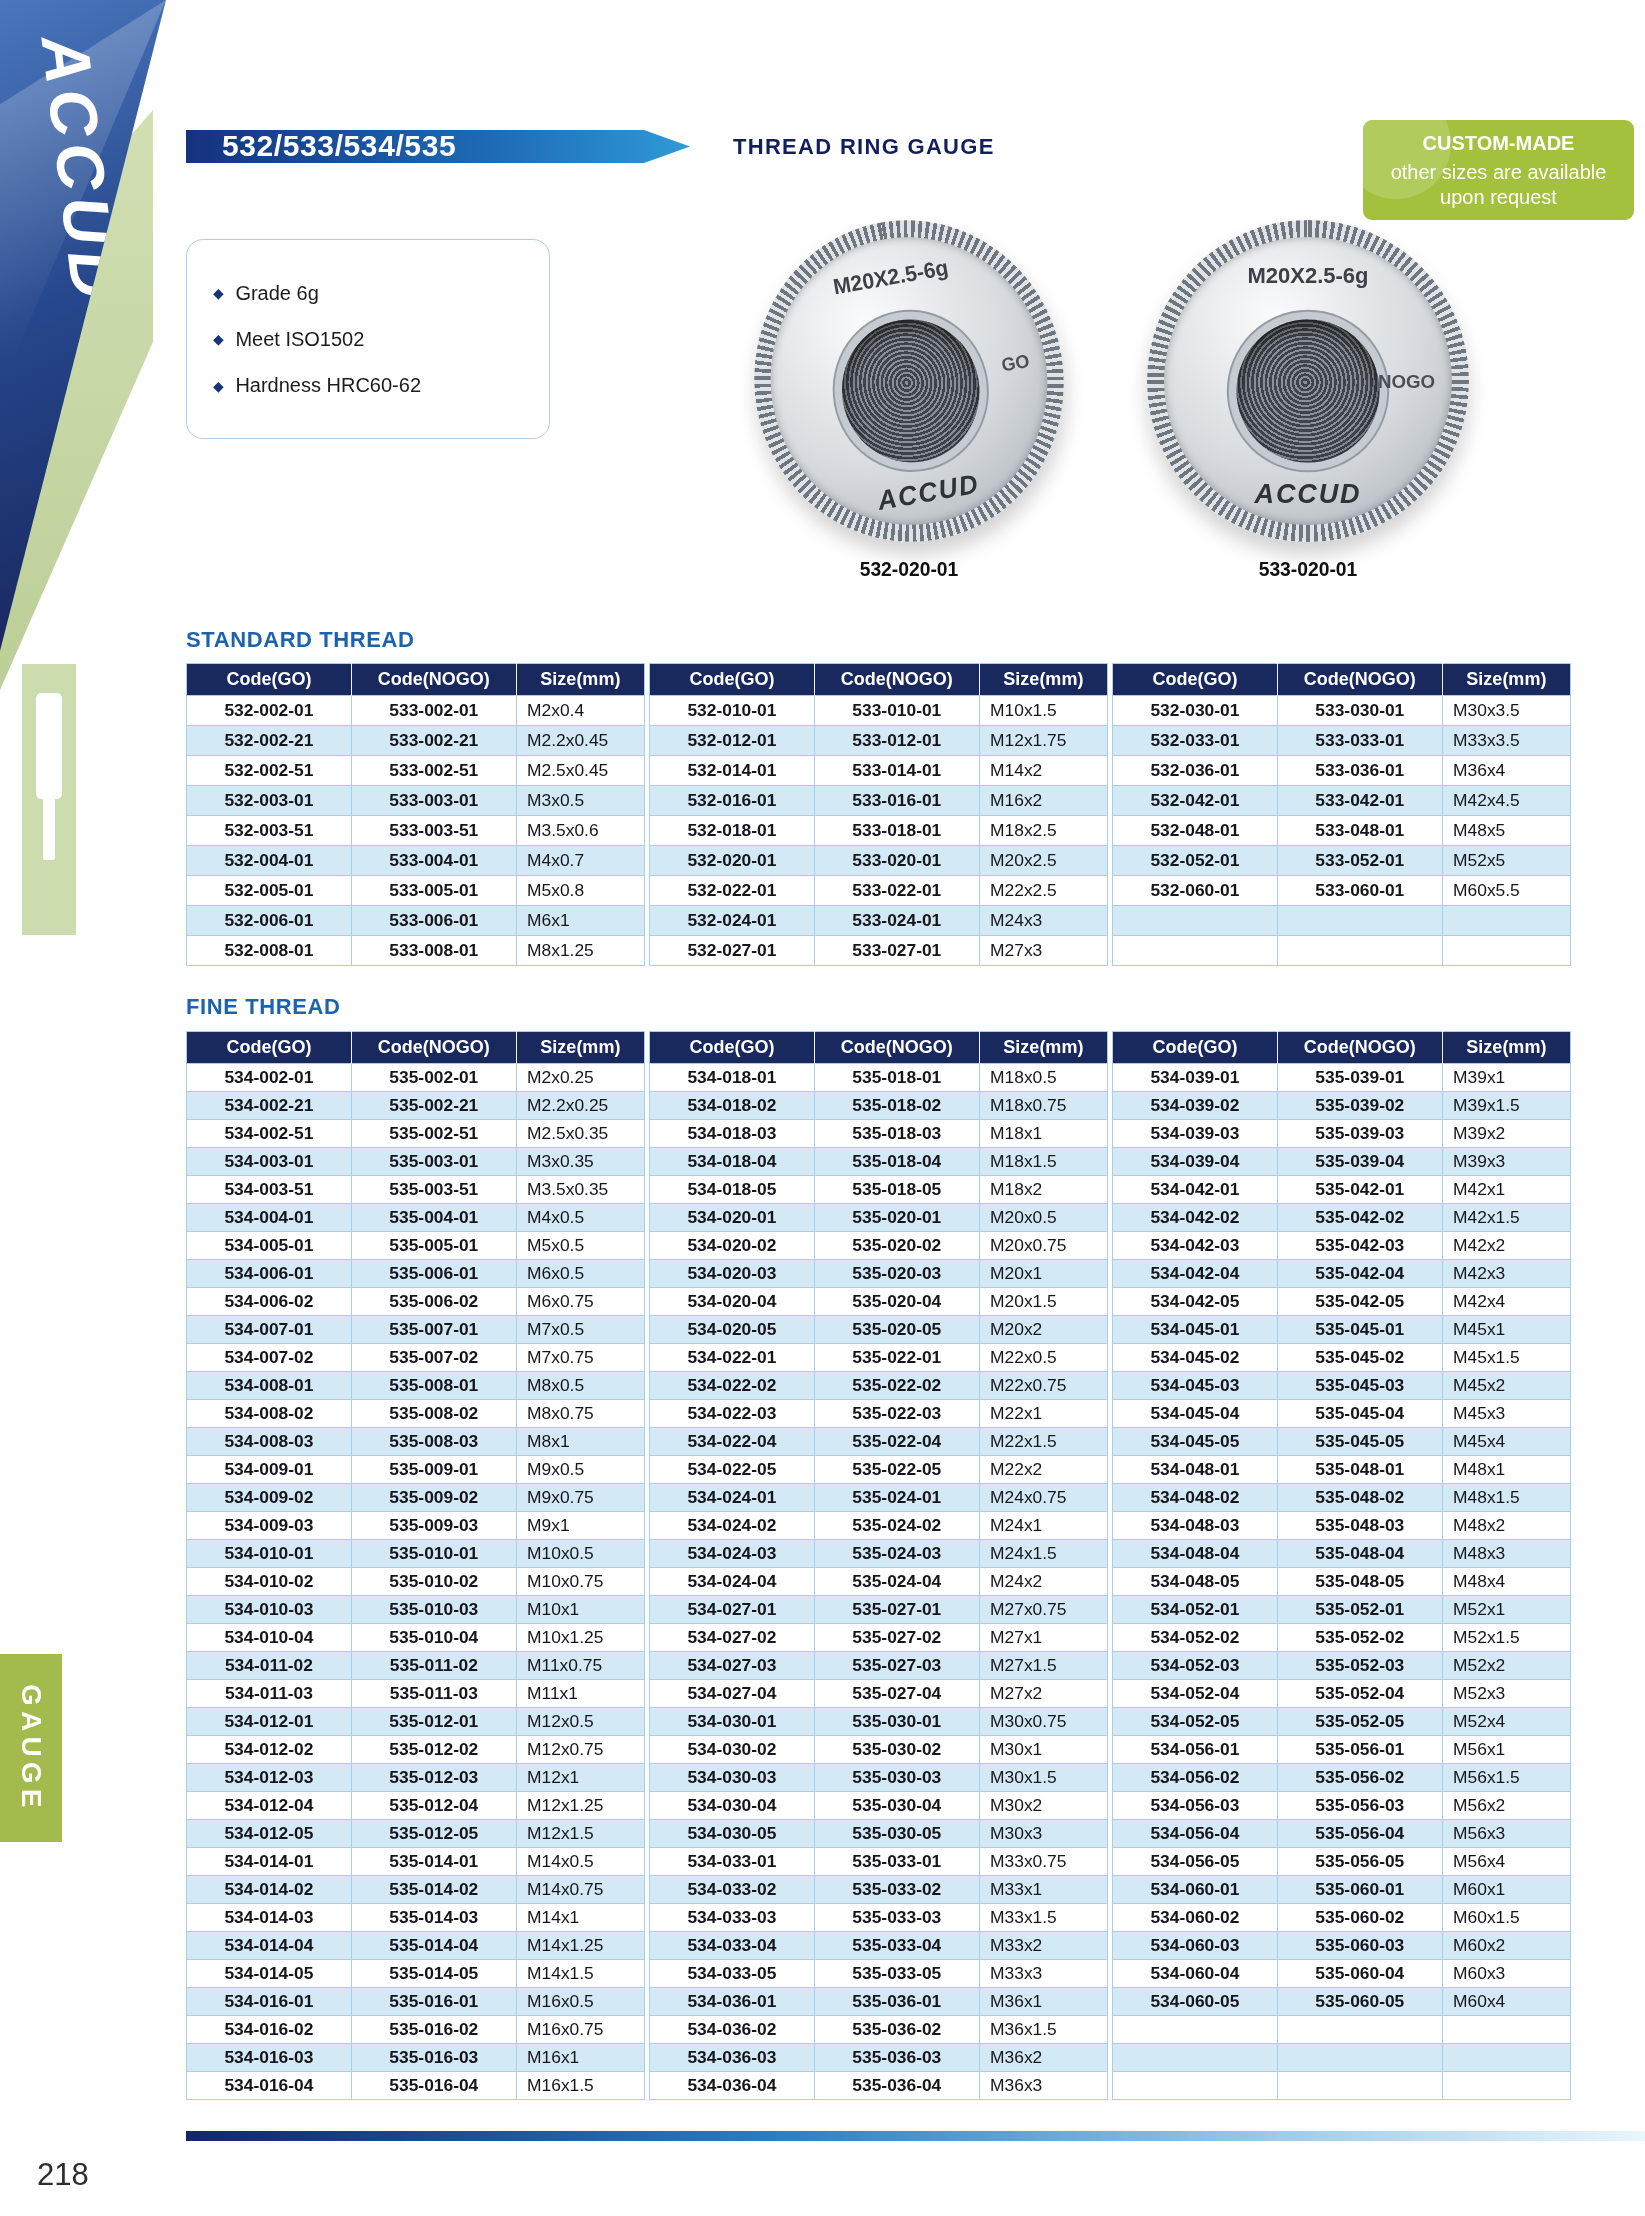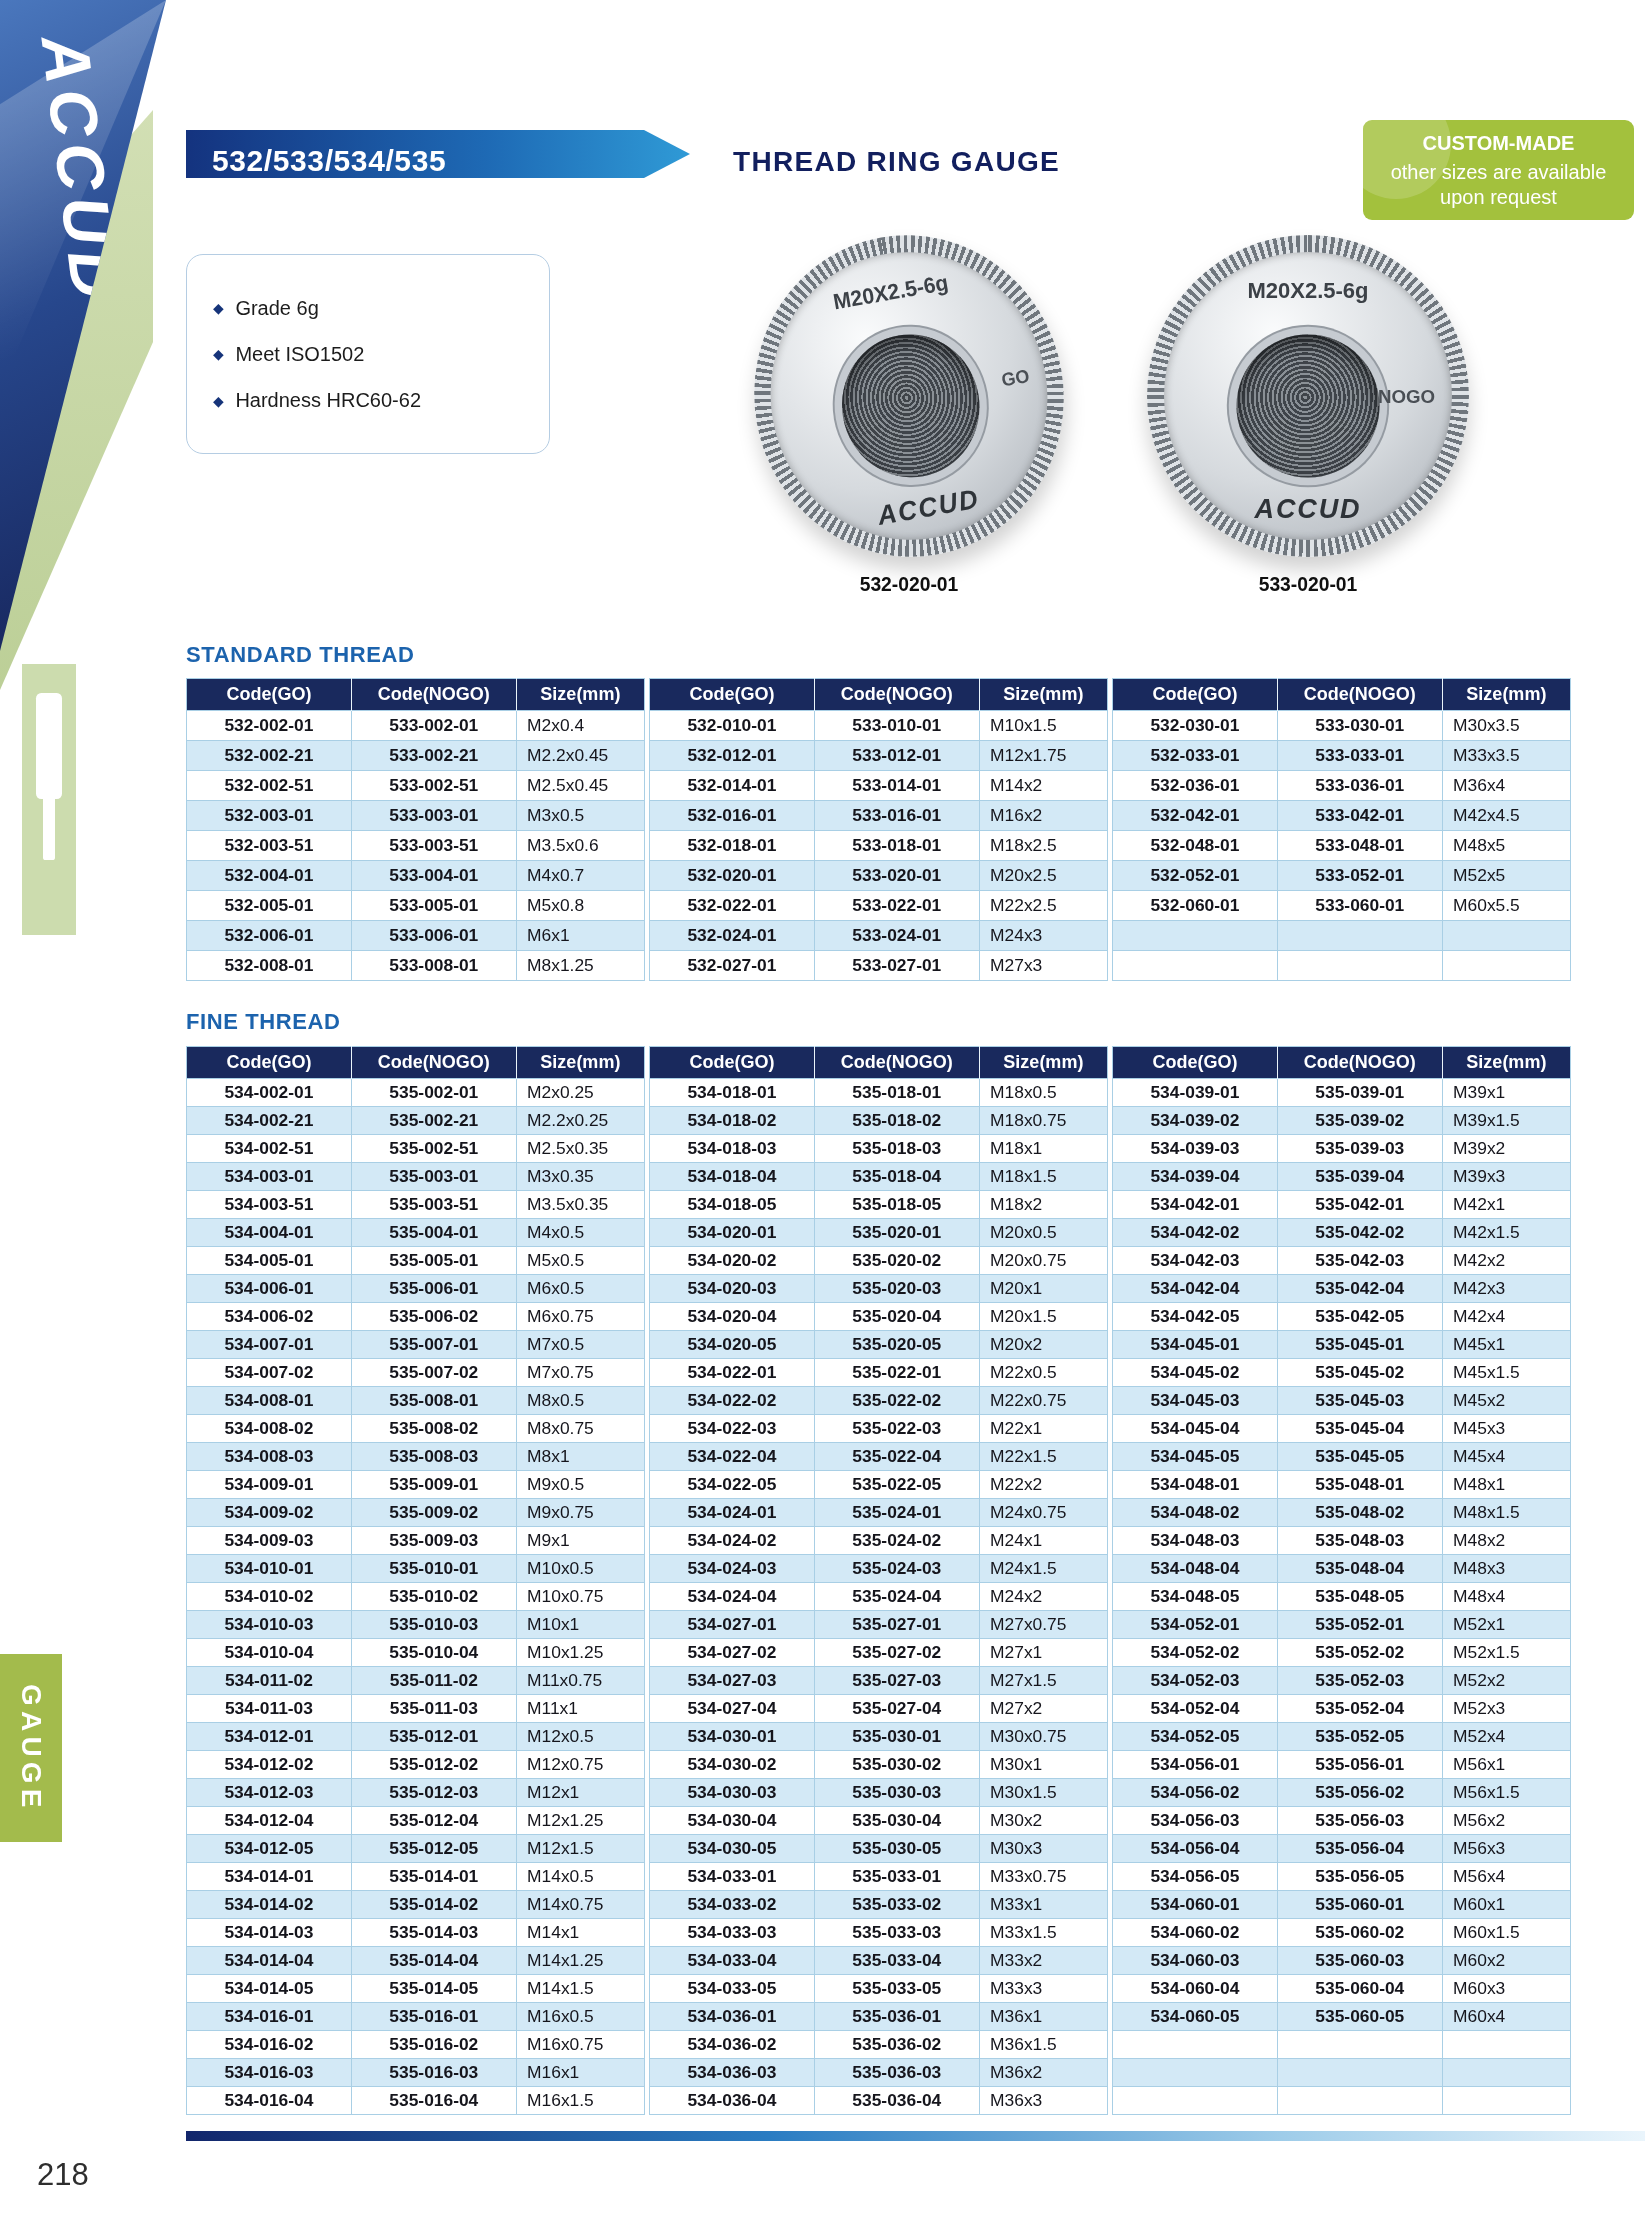--- a/index.html
+++ b/index.html
@@ -27,26 +27,26 @@
                display:flex; align-items:center; justify-content:center; }
   .gauge-tab span { writing-mode:vertical-rl; font-size:28px; font-weight:bold; color:#ffffff; letter-spacing:5.2px; }
   .page-num { position:absolute; left:37px; top:2157px; font-size:31px; color:#2e2e2e; }
   .bottom-bar { position:absolute; left:186px; right:0; top:2131px; height:10.3px;
                 background:linear-gradient(90deg,#12266b 0%,#2a7cc2 40%,#9ecce9 75%,#eaf5fc 100%); }
 
   
   .content { position:absolute; left:186px; top:0; width:1455px; }
 
   .header-row { display:flex; align-items:center; margin-top:130px; }
-  .model-banner { width:504px; height:48px; flex:none;
+  .model-banner { width:504px; height:33px; flex:none;
                   background:linear-gradient(90deg,#14337f 0%,#1e6ab5 60%,#2f9ad6 100%);
                   clip-path:polygon(0 0, calc(100% - 46px) 0, 100% 50%, calc(100% - 46px) 100%, 0 100%);
-                  display:flex; align-items:flex-end; padding-left:26px; }
+                  display:flex; align-items:flex-end; padding-left:36px; }
   .model-banner span { color:#ffffff; font-size:30px; font-weight:bold; letter-spacing:0.6px; }
-  .page-title { margin-left:43px; font-size:28px; font-weight:bold; color:#121f5e; letter-spacing:1.3px;margin-top:16px; }
+  .page-title { margin-left:43px; font-size:22px; font-weight:bold; color:#121f5e; letter-spacing:1.3px; }
 
   .badge { position:absolute; right:7px; top:120px; width:271px; background:#a3c13d; border-radius:9px;
            padding:11.6px 9px 10.3px; text-align:center; color:#ffffff; overflow:hidden; }
   .badge::before { content:""; position:absolute; left:-22px; top:-31px; width:110px; height:110px;
                    border-radius:50%; background:rgba(255,255,255,.17); }
   .badge-title { position:relative; font-size:20px; font-weight:bold; margin-bottom:5.2px; }
   .badge-sub { position:relative; font-size:20px; line-height:1.25; }
 
   
   .intro { display:flex; margin-top:57px; }

